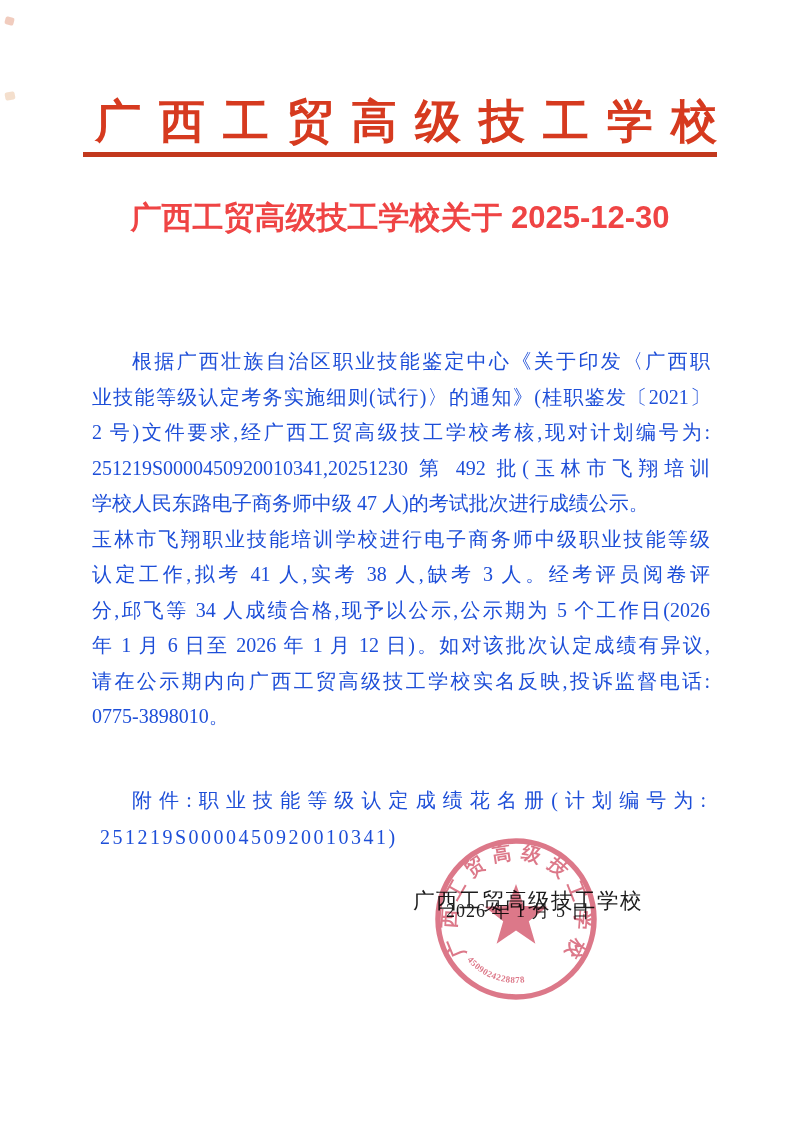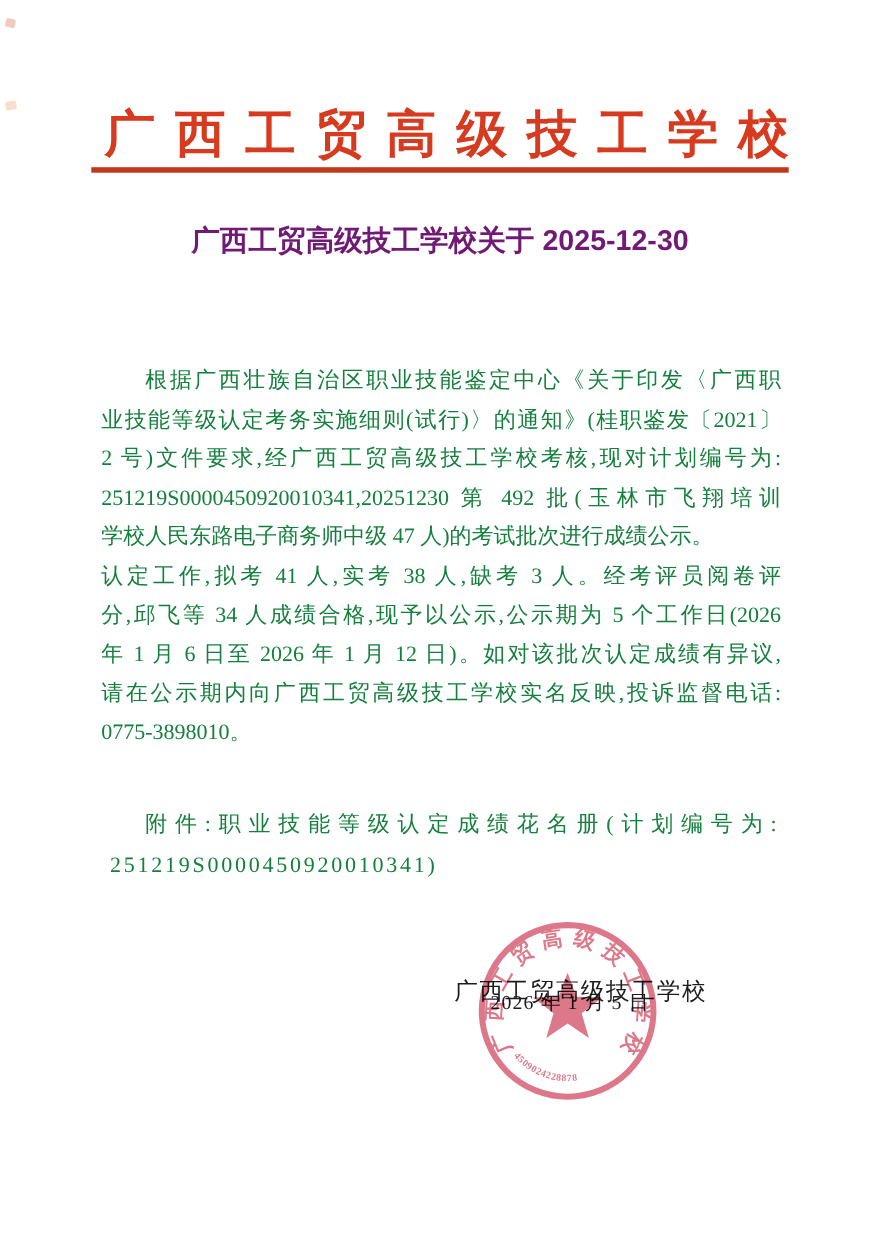--- a/index.html
+++ b/index.html
@@ -15,26 +15,26 @@
   .masthead{
     position:absolute;left:95px;top:96px;width:660px;
     font-family:"Liberation Sans","DejaVu Sans",sans-serif;font-weight:bold;
     font-size:46px;letter-spacing:18px;white-space:nowrap;line-height:1.1;
   }
   .masthead-rule{position:absolute;left:83px;top:152px;width:642px;height:5px;}
   
   .doc-title{
     position:absolute;left:0;top:197px;width:800px;text-align:center;
     font-family:"Liberation Sans","DejaVu Sans",sans-serif;font-weight:bold;
-    font-size:26px;line-height:42px;color:#701a75;
+    font-size:31px;line-height:42px;color:#ef4444;
   }
   
   .body-text{
-    position:absolute;left:92px;top:329px;width:618px;
-    font-size:20px;line-height:35.5px;color:#15803d;
+    position:absolute;left:92px;top:344px;width:618px;
+    font-size:20px;line-height:35.5px;color:#1d4ed8;
   }
   .bline{width:618px;text-align:justify;}
   .bline.just{text-align-last:justify;}
   .bline.ind{text-indent:40px;}
   .attach{margin-top:48px;}
   .attach-l1{letter-spacing:4px;}
   .attach-l2{letter-spacing:2.5px;padding-left:8px;line-height:38px;}
   
   .sig-name{position:absolute;left:413px;top:886px;font-size:21.5px;letter-spacing:1.5px;white-space:nowrap;}
   .sig-date{position:absolute;left:446px;top:899px;font-size:18px;letter-spacing:1px;white-space:nowrap;}
@@ -60,20 +60,21 @@
     <div>广西工贸高级技工学校关于 2025-12-30</div>
   </div>
 
   <div class="body-text">
     <div class="bline just ind">根据广西壮族自治区职业技能鉴定中心《关于印发〈广西职</div>
     <div class="bline just">业技能等级认定考务实施细则(试行)〉的通知》(桂职鉴发〔2021〕</div>
     <div class="bline just">2 号)文件要求,经广西工贸高级技工学校考核,现对计划编号为:</div>
     <div class="bline just">251219S0000450920010341,20251230 第 492 批(玉林市飞翔培训</div>
     <div class="bline">学校人民东路电子商务师中级 47 人)的考试批次进行成绩公示。</div>
 
+    <div class="bline just">玉林市飞翔职业技能培训学校进行电子商务师中级职业技能等级</div>
     <div class="bline just">认定工作,拟考 41 人,实考 38 人,缺考 3 人。经考评员阅卷评</div>
     <div class="bline just">分,邱飞等 34 人成绩合格,现予以公示,公示期为 5 个工作日(2026</div>
     <div class="bline just">年 1 月 6 日至 2026 年 1 月 12 日)。如对该批次认定成绩有异议,</div>
     <div class="bline just">请在公示期内向广西工贸高级技工学校实名反映,投诉监督电话:</div>
     <div class="bline">0775-3898010。</div>
 
     <div class="attach">
       <div class="bline just ind attach-l1">附件:职业技能等级认定成绩花名册(计划编号为:</div>
       <div class="bline attach-l2">251219S0000450920010341)</div>
     </div>

